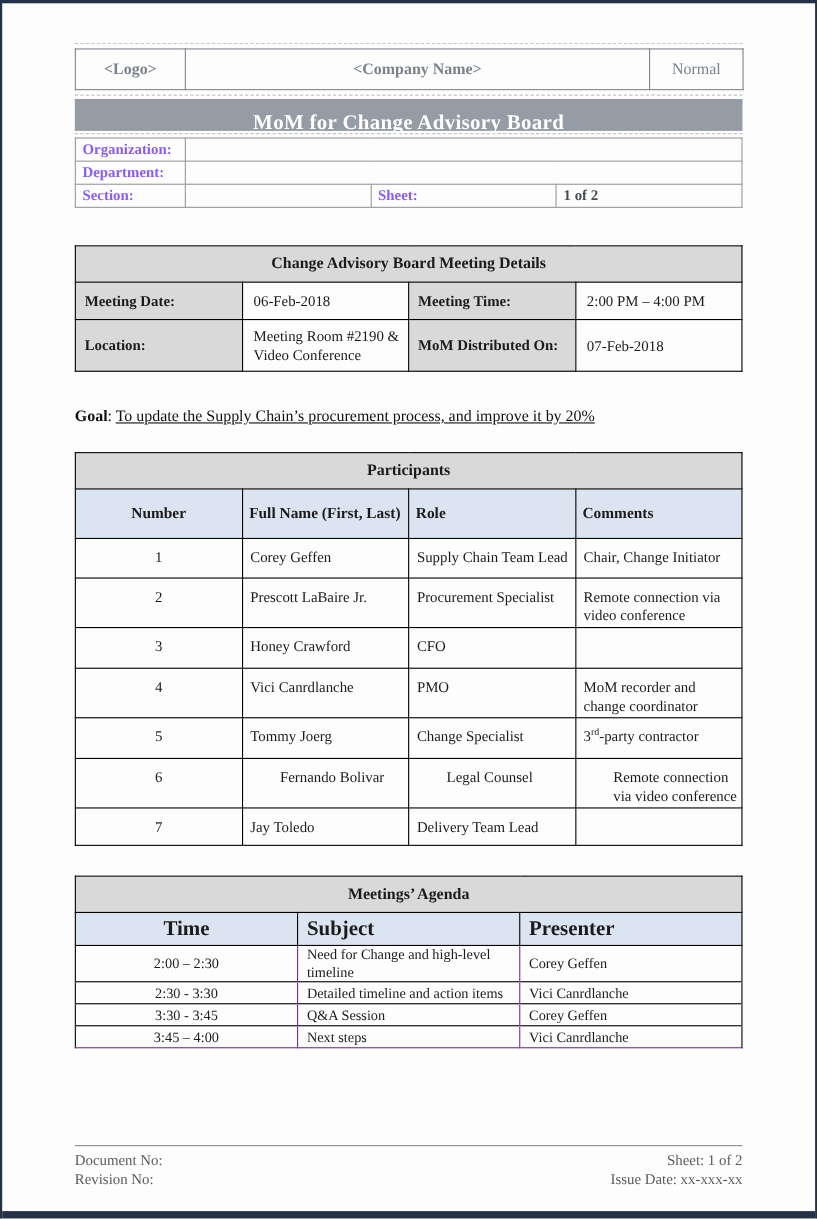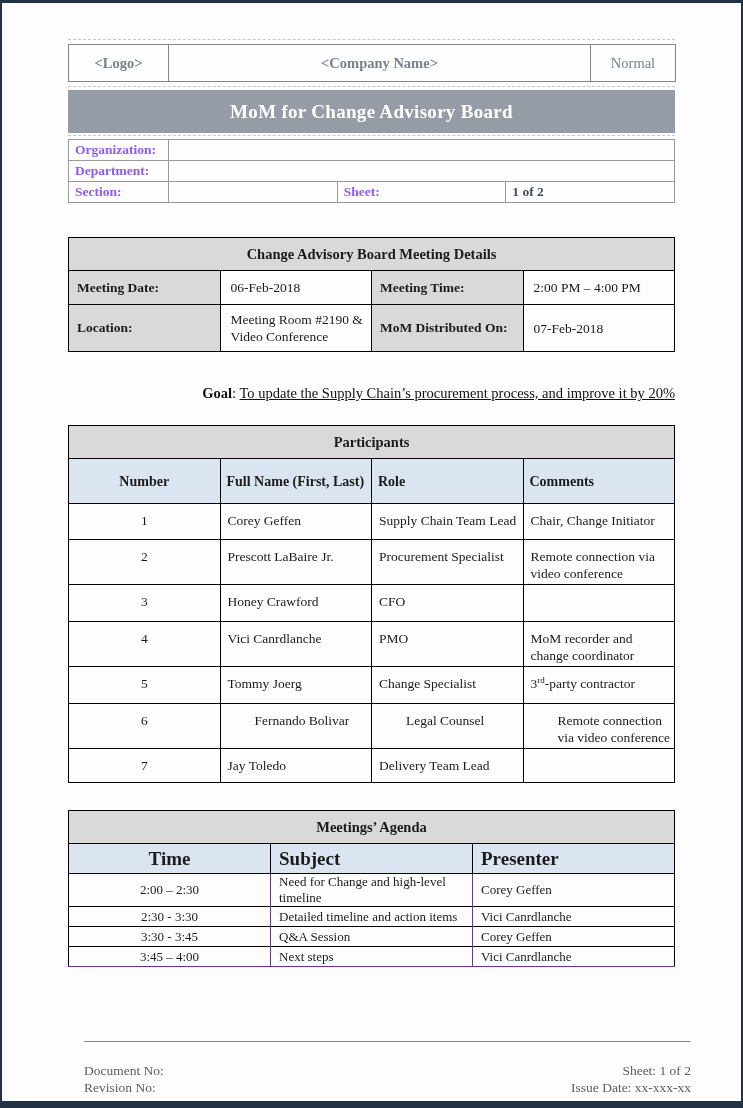--- a/index.html
+++ b/index.html
@@ -20,41 +20,41 @@
   
   .header-table { margin-top:4px; }
   .header-table td {
     border:1.5px solid #7f858d; height:37px; text-align:center; vertical-align:middle;
     color:#7b818b; font-size:14.5px;
   }
   .header-table .bold { font-weight:bold; }
 
   
   .banner {
-    margin-top:3px; height:43px; background:#959CA6; color:#fff;
+    margin-top:3px; height:29px; background:#959CA6; color:#fff;
     font-weight:bold; font-size:19px; text-align:center; line-height:43px; letter-spacing:.3px;
   }
 
   
   .org-table { margin-top:3px; }
   .org-table td { border:1px solid #9a9a9a; height:21px; font-size:13.5px; vertical-align:middle; padding:0 6px; }
   .org-table td.lbl { font-weight:bold; color:#8b5cf6; }
   .org-table td.sheetval { font-weight:bold; color:#474d55; }
 
   
   .details-table { margin-top:34px; }
   .details-table td { border:1.5px solid #000; font-size:13.5px; vertical-align:middle; }
   .details-table .title td { background:#D9D9D9; height:33px; text-align:center; font-weight:bold; font-size:14.5px; }
   .details-table .lbl { background:#D9D9D9; font-weight:bold; padding:2px 2px 2px 8px; }
   .details-table .val { padding:2px 4px 2px 10px; line-height:17px; }
   .details-table .r1 td { height:34px; }
   .details-table .r2 td { height:47px; }
 
   
-  .goal { margin-top:32px; text-align:right; font-size:14.5px; line-height:18px; color:#111; }
+  .goal { margin-top:32px; text-align:left; font-size:14.5px; line-height:18px; color:#111; }
   .goal .goal-label { font-weight:bold; }
   .goal .goal-text { text-decoration:underline; }
 
   
   .participants-table { margin-top:23px; }
   .participants-table td { border:1.5px solid #000; font-size:13.5px; line-height:17px; }
   .participants-table .title td { background:#D9D9D9; height:33px; text-align:center; font-weight:bold; font-size:14.5px; vertical-align:middle;margin-left:20px; }
   .participants-table .head td { background:#DBE5F1; height:45px; font-weight:bold; font-size:14px; vertical-align:middle; padding:0 6px; }
   .participants-table .head td:first-child { text-align:center; padding:0; }
   .participants-table tr.prow td { vertical-align:top; padding:8px 4px 2px 7px; }
@@ -74,22 +74,22 @@
   .agenda-table .title td { background:#D9D9D9; border:1.5px solid #000; height:33px; text-align:center; font-weight:bold; font-size:14.5px; vertical-align:middle; }
   .agenda-table .head td { background:#DBE5F1; border:1.5px solid #000; height:30px; font-weight:bold; font-size:19px; vertical-align:middle; padding:0 8px; }
   .agenda-table .head td:first-child { text-align:center; padding:0; }
   .agenda-table tr.arow td { border-top:1px solid #000; border-left:1.5px solid #7030A0; border-right:1.5px solid #7030A0; height:20px; vertical-align:middle; padding:0 8px; }
   .agenda-table tr.arow td:first-child { border-left:1.5px solid #000; text-align:center; padding:0; }
   .agenda-table tr.arow td:last-child { border-right:1.5px solid #000; }
   .agenda-table tr.alast td { border-bottom:1.5px solid #7030A0; }
 
   
   .footer {
-    position:absolute; top:1038px; left:82px; width:607px;
-    border-top:1.5px solid #8a8a8a; padding-top:20px;
+    position:absolute; top:1038px; left:66px; width:607px;
+    border-top:1.5px solid #8a8a8a; padding-top:4px;
     display:flex; justify-content:space-between;
     font-size:13.5px; color:#5c5c5c; line-height:17px;align-items:flex-end;
   }
   .footer .right { text-align:right; }
   .bottom-bar { position:absolute; left:-2px; bottom:0; width:743px; height:7px; background:#233246; }
 </style>
 </head>
 <body>
 
 <div class="page">

